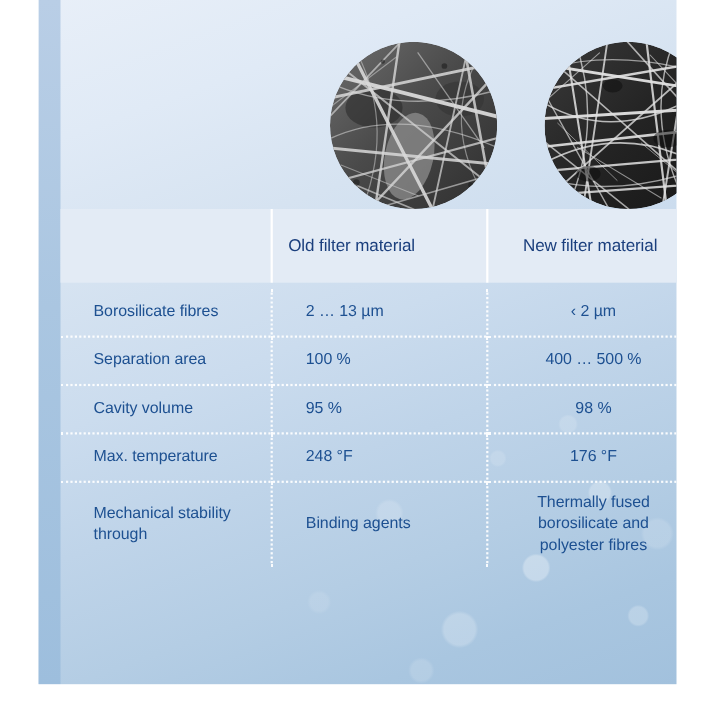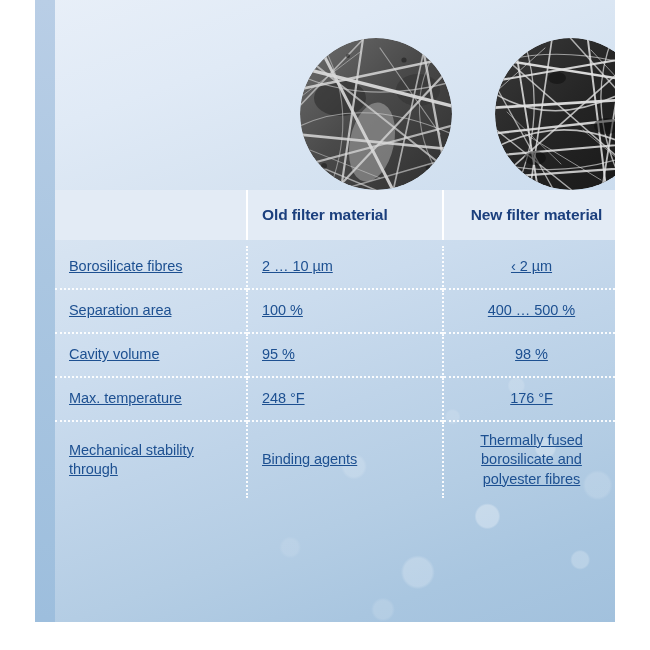--- a/index.html
+++ b/index.html
@@ -83,24 +83,24 @@
     table-layout: fixed;
   }
 
   .tbl td {
     padding: 0;
     vertical-align: middle;
   }
 
   
   .hdr-row td {
-    height: 50px;
+    height: 67px;
     background: #e3ebf5;
     color: #1b3f7d;
-    font-weight: bold;
+    font-weight: normal;
     font-size: 15.5px;
     letter-spacing: -0.1px;
     margin-top: 16px;
   }
   .hdr-row td.c-label { background: #e3ebf5; }
   .hdr-row td.c-old,
   .hdr-row td.c-new { border-left: 2px solid #ffffff; }
   .hdr-row td .cellpad { padding: 0 0 0 14px; }
 
   .gap-row td {
@@ -112,21 +112,21 @@
   .drow td {
     height: 42px;
     color: #1d5091;
     font-size: 14.5px;
     border-top: 2px dotted rgba(255,255,255,0.92);
     letter-spacing: -0.05px;
   }
   .drow.first td { border-top: none; }
   .drow td.c-old,
   .drow td.c-new { border-left: 2px dotted rgba(255,255,255,0.92); }
-  .drow td .cellpad { padding: 0 10px 0 14px; line-height: 1.34; text-decoration: underline; }
+  .drow td .cellpad { padding: 0 10px 0 30px; line-height: 1.34; }
 
   .drow.tall td { height: 76px; }
 
   .c-label { width: 192px; }
   .c-old   { width: 196px; }
   .c-new   { width: 172px; text-align: center; }
 
   .nowrap { white-space: nowrap; }
 </style>
 </head>
@@ -266,21 +266,21 @@
           <td></td>
           <td></td>
           <td></td>
         </tr>
 
         <tr class="drow first">
           <td class="c-label">
               <div class="cellpad">Borosilicate fibres</div>
             </td>
           <td class="c-old">
-              <div class="cellpad nowrap">2 … 10 µm</div>
+              <div class="cellpad nowrap">2 … 13 µm</div>
             </td>
           <td class="c-new">
               <div class="cellpad nowrap">‹ 2 µm</div>
             </td>
         </tr>
 
         <tr class="drow">
           <td class="c-label">
               <div class="cellpad">Separation area</div>
             </td>

